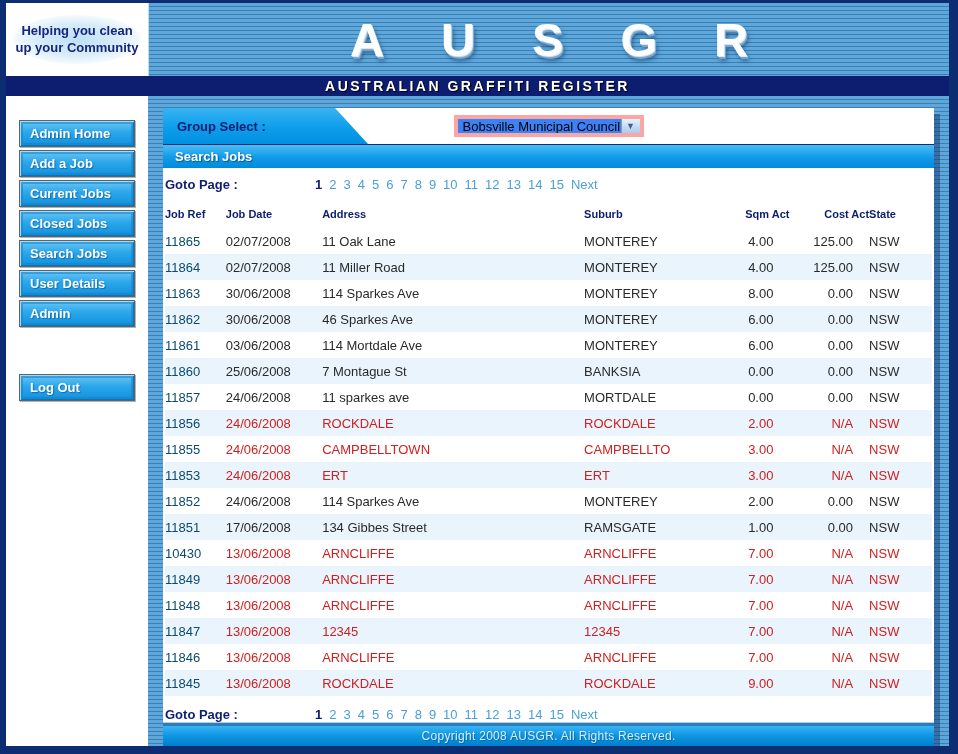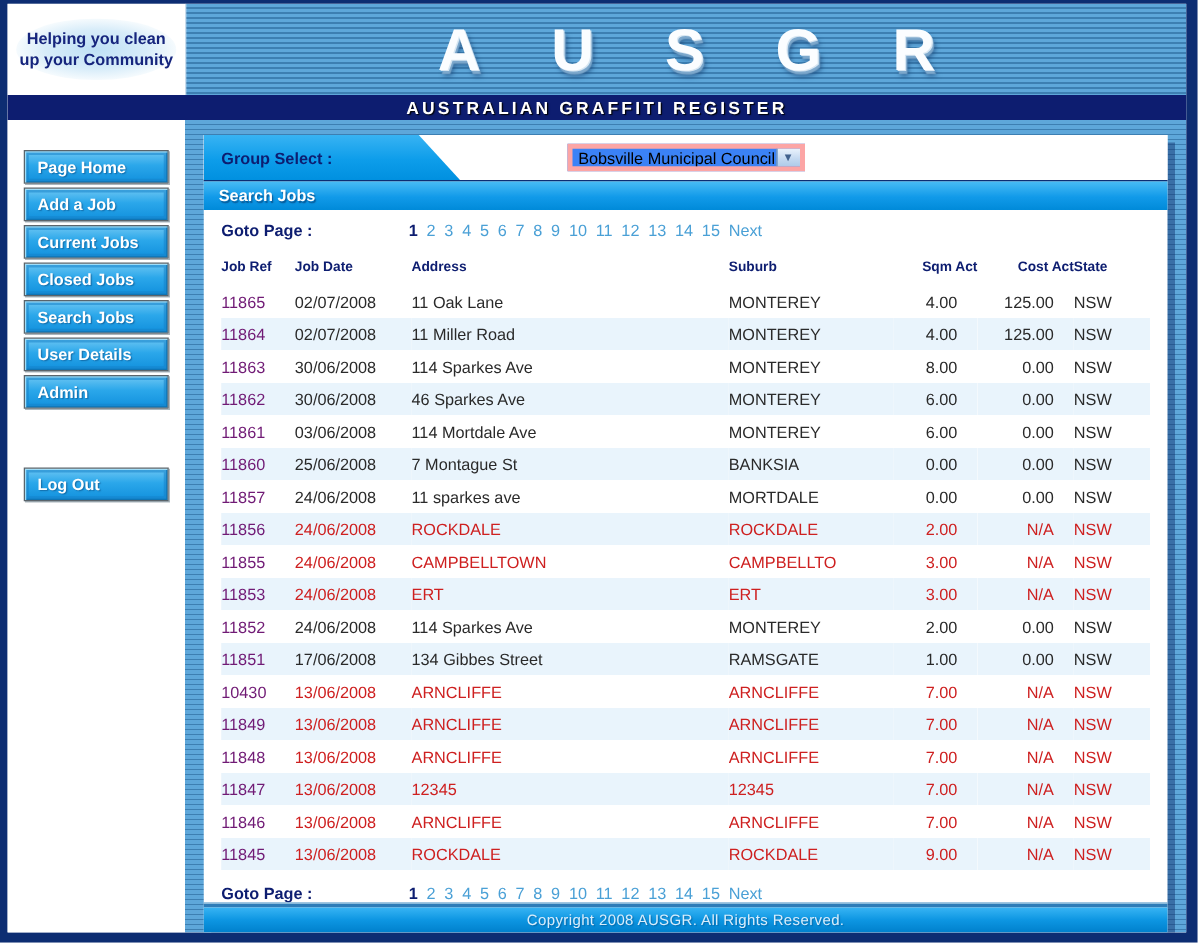--- a/index.html
+++ b/index.html
@@ -84,37 +84,37 @@
     display:flex;align-items:center;justify-content:center;color:#41618d;font-size:9px;
   }
   
   .section-bar{
     height:23px;flex:none;border-top:1px solid #0d2d72;
     background:linear-gradient(180deg,#49bcf5 0%,#119ae9 55%,#008ad9 100%);
     display:flex;align-items:center;padding-left:12px;
     color:#ffffff;font-weight:bold;font-size:13px;text-shadow:1px 1px 1px rgba(0,40,90,.55);
   }
   
-  .table-area{flex:1;display:flex;flex-direction:column;padding:0 14px;font-size:13px;min-height:0;}
+  .table-area{flex:1;display:flex;flex-direction:column;padding:0 2px;font-size:13px;min-height:0;}
   .goto-row{height:32px;flex:none;display:flex;align-items:center;}
   .goto-label{width:150px;flex:none;color:#0d1d70;font-weight:bold;}
   .pagination{display:flex;gap:7px;align-items:center;}
   .page-current{color:#0d1d70;font-weight:bold;}
   .page-link{color:#4aa0d6;cursor:pointer;text-decoration:none;}
   table.jobs{border-collapse:collapse;width:100%;table-layout:fixed;}
   table.jobs th{
     color:#0d1d70;font-weight:bold;text-align:left;height:28px;font-size:11px;padding:0;
   }
   table.jobs td{height:26px;color:#2a2a2a;padding:0;white-space:nowrap;overflow:hidden;}
   table.jobs tr.alt td{background:#e9f4fc;}
   table.jobs th.num,table.jobs td.num{text-align:right;}
   table.jobs td.num{padding-right:16px;}
   table.jobs th.num{padding-right:0;}
   tr.alert td{color:#ce2020;}
-  td.ref a,tr.alert td.ref a{color:#701a75;text-decoration:none;cursor:pointer;text-align:center;}
+  td.ref a,tr.alert td.ref a{color:#0c4a6e;text-decoration:none;cursor:pointer;text-align:center;}
   col.c-ref{width:58px;}col.c-date{width:92px;}col.c-addr{width:250px;}
   col.c-sub{width:130px;}col.c-sqm{width:66px;}col.c-cost{width:76px;}col.c-state{width:60px;}
   
   .panel-footer{margin-top:auto;flex:none;}
   .footer-line{height:3px;background:#2e7cb8;border-top:1px solid #aacfe8;}
   .footer-bar{
     height:20px;background:linear-gradient(180deg,#38b4f4 0%,#0d96e2 50%,#0080cc 100%);
     display:flex;align-items:center;justify-content:center;
     color:#d9edfb;font-size:12px;letter-spacing:.3px;text-shadow:1px 1px 1px rgba(0,50,100,.4);
   }
@@ -136,21 +136,21 @@
           <span class="brand-letter">G</span>
           <span class="brand-letter">R</span>
         </div>
     </div>
     <div class="banner-bar">AUSTRALIAN GRAFFITI REGISTER</div>
   </div>
 
   <div class="body">
 
     <div class="sidebar" id="sidebar">
-        <div class="nav-btn">Page Home</div>
+        <div class="nav-btn">Admin Home</div>
         <div class="nav-btn">Add a Job</div>
         <div class="nav-btn">Current Jobs</div>
         <div class="nav-btn">Closed Jobs</div>
         <div class="nav-btn">Search Jobs</div>
         <div class="nav-btn">User Details</div>
         <div class="nav-btn">Admin</div>
         <div class="nav-btn logout">Log Out</div>
       </div>
 
     <div class="content-zone stripes">

